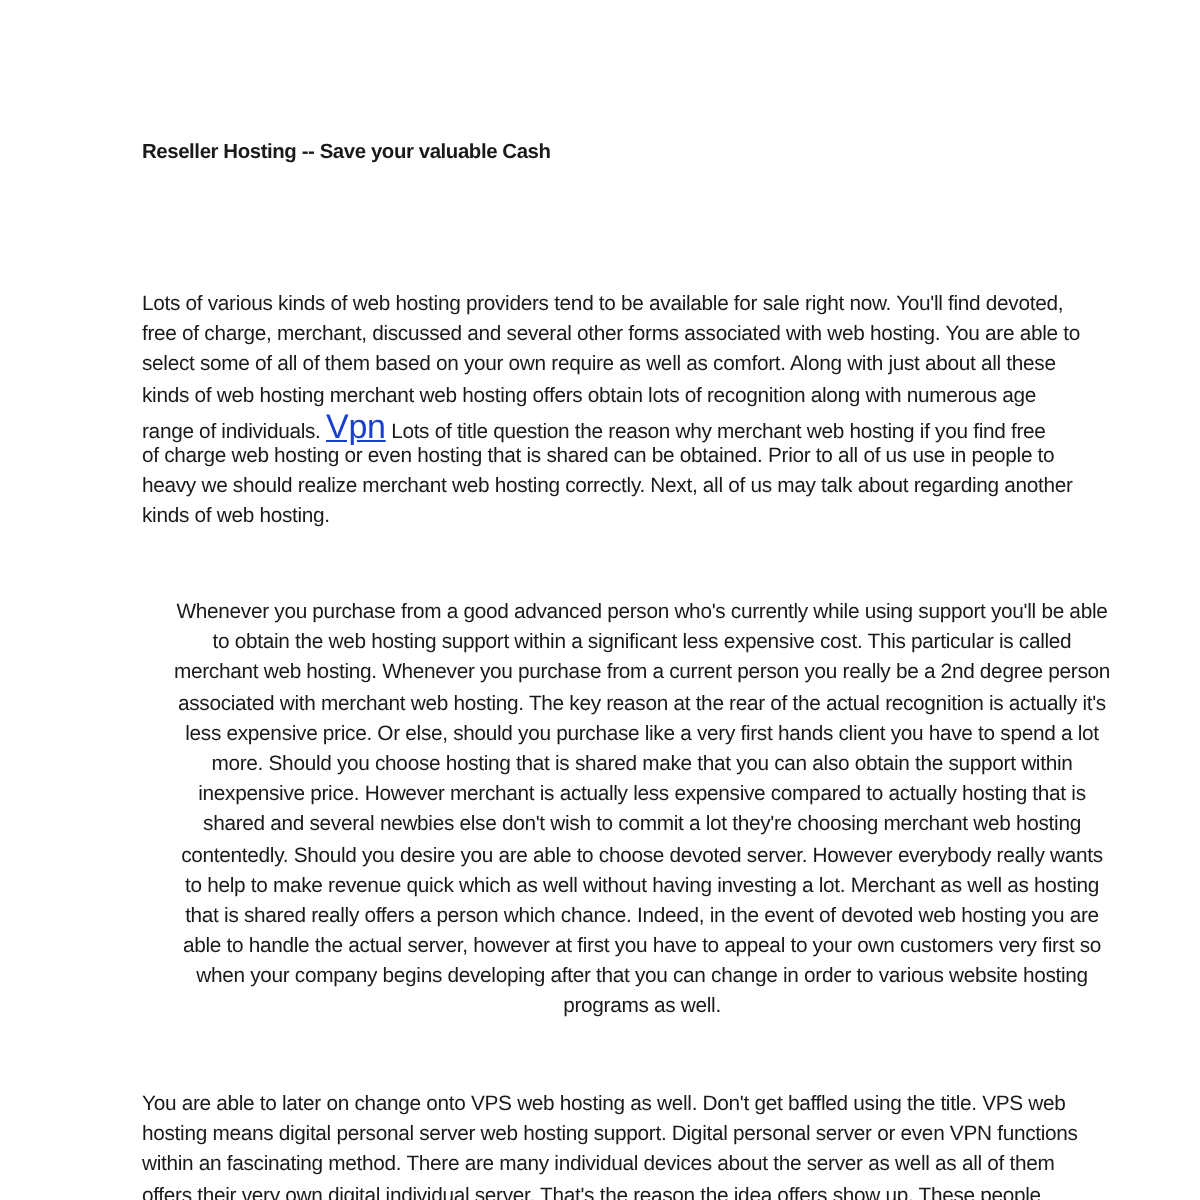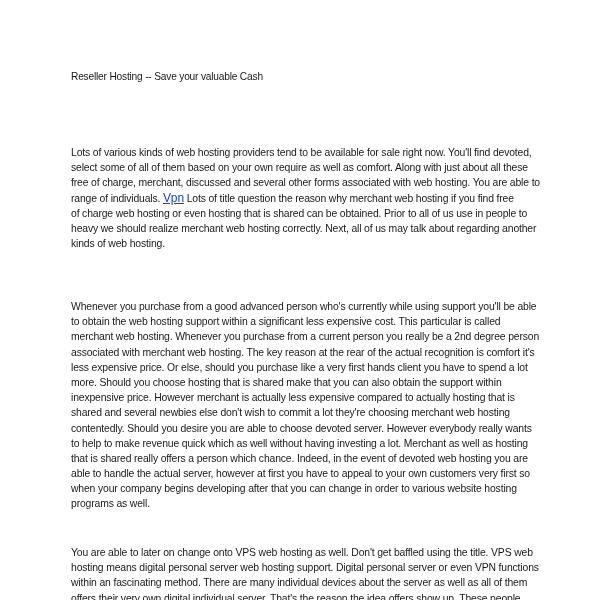--- a/index.html
+++ b/index.html
@@ -4,55 +4,56 @@
 <style>
   html, body { margin: 0; padding: 0; background: #ffffff; }
   body { width: 600px; height: 600px; overflow: hidden; position: relative; }
   .page {
     position: absolute; left: 71px; top: 0; width: 500px;
     font-family: "Liberation Sans", sans-serif;
     color: #1a1a1a;
   }
   .title {
     position: absolute; top: 71px; left: 0;
-    font-size: 10.2px; font-weight: normal; white-space: nowrap;
+    font-size: 10.2px; font-weight: bold; white-space: nowrap;
     letter-spacing: -0.2px;
   }
   .para {
     position: absolute; left: 0; width: 500px;
     font-size: 10.4px; line-height: 15.2px;
     letter-spacing: -0.15px;
   }
   .line { white-space: nowrap; display: block; height: 15.2px; }
   .p1 { top: 145px; }
-  .p2 { top: 299px; }
+  .p2 { top: 299px; text-align: center; }
   .p3 { top: 545px; }
-  a.link { color: #1a3fcc; text-decoration: underline; font-size: 12px; }
+  a.link { color: #1a3fcc; text-decoration: underline; font-size: 17px; }
 </style>
 </head>
 <body>
 
 <div class="page">
   <div class="title">Reseller Hosting -- Save your valuable Cash</div>
 
   <div class="para p1">
     <span class="line">Lots of various kinds of web hosting providers tend to be available for sale right now. You'll find devoted,</span>
+    <span class="line">free of charge, merchant, discussed and several other forms associated with web hosting. You are able to</span>
     <span class="line">select some of all of them based on your own require as well as comfort. Along with just about all these</span>
-    <span class="line">free of charge, merchant, discussed and several other forms associated with web hosting. You are able to</span>
+    <span class="line">kinds of web hosting merchant web hosting offers obtain lots of recognition along with numerous age</span>
     <span class="line"><span>range of individuals. </span><a class="link" href="#">Vpn</a><span>  Lots of title question the reason why merchant web hosting if you find free</span></span>
     <span class="line">of charge web hosting or even hosting that is shared can be obtained. Prior to all of us use in people to</span>
     <span class="line">heavy we should realize merchant web hosting correctly. Next, all of us may talk about regarding another</span>
     <span class="line">kinds of web hosting.</span>
   </div>
 
   <div class="para p2">
     <span class="line">Whenever you purchase from a good advanced person who's currently while using support you'll be able</span>
     <span class="line">to obtain the web hosting support within a significant less expensive cost. This particular is called</span>
     <span class="line">merchant web hosting. Whenever you purchase from a current person you really be a 2nd degree person</span>
-    <span class="line">associated with merchant web hosting. The key reason at the rear of the actual recognition is comfort it's</span>
+    <span class="line">associated with merchant web hosting. The key reason at the rear of the actual recognition is actually it's</span>
     <span class="line">less expensive price. Or else, should you purchase like a very first hands client you have to spend a lot</span>
     <span class="line">more. Should you choose hosting that is shared make that you can also obtain the support within</span>
     <span class="line">inexpensive price. However merchant is actually less expensive compared to actually hosting that is</span>
     <span class="line">shared and several newbies else don't wish to commit a lot they're choosing merchant web hosting</span>
     <span class="line">contentedly. Should you desire you are able to choose devoted server. However everybody really wants</span>
     <span class="line">to help to make revenue quick which as well without having investing a lot. Merchant as well as hosting</span>
     <span class="line">that is shared really offers a person which chance. Indeed, in the event of devoted web hosting you are</span>
     <span class="line">able to handle the actual server, however at first you have to appeal to your own customers very first so</span>
     <span class="line">when your company begins developing after that you can change in order to various website hosting</span>
     <span class="line">programs as well.</span>

